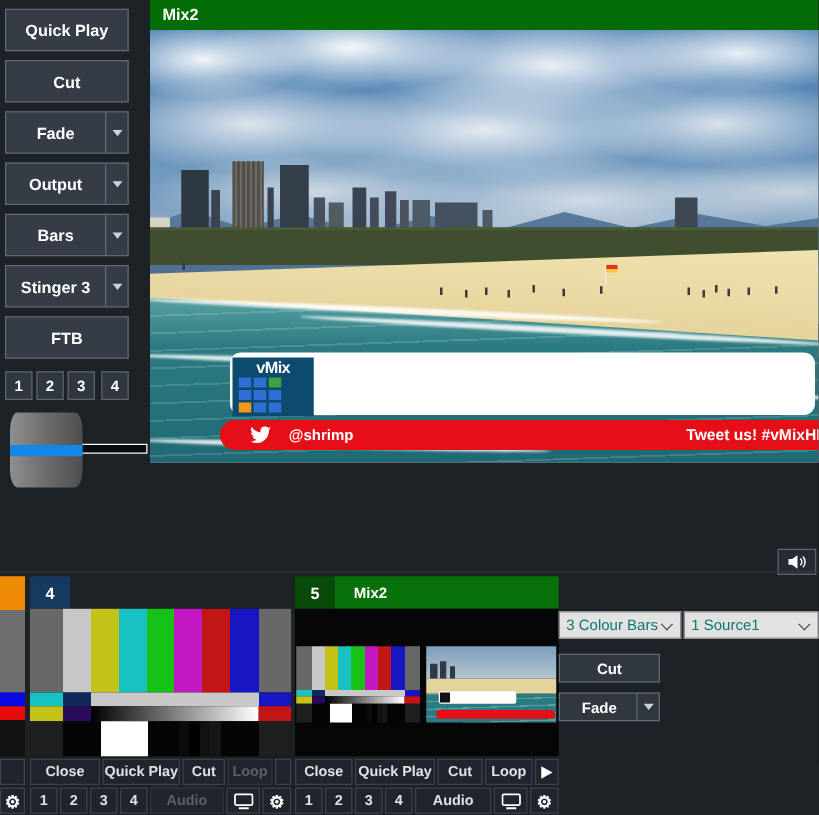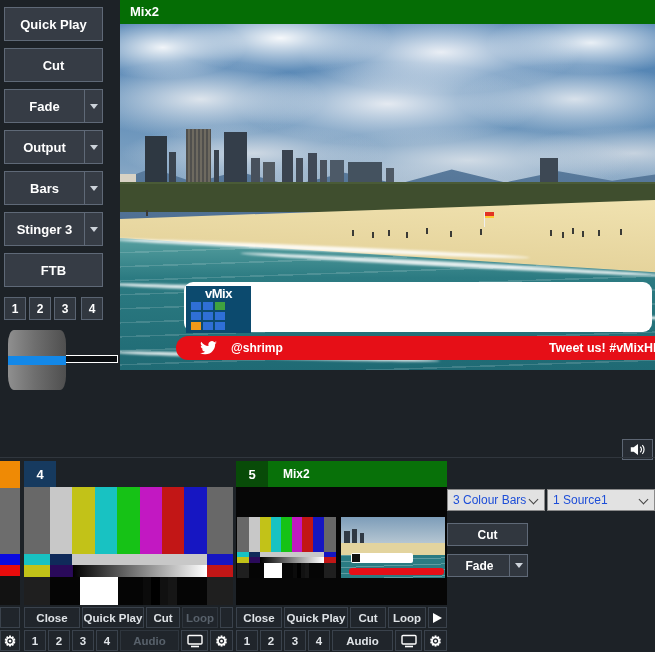--- a/index.html
+++ b/index.html
@@ -109,21 +109,21 @@
   .bm-white{position:absolute;left:10px;top:36px;width:62px;height:10px;background:#fff;border-radius:2px}
   .bm-logo{position:absolute;left:1px;top:1px;width:8px;height:8px;background:#111}
   .bm-red{position:absolute;left:8px;bottom:3px;width:95px;height:7px;background:#e60f17;border-radius:3px}
 
   
   .stripw{position:absolute;left:0;top:461px;width:20px;height:190px}
   .sb{position:absolute;left:0;width:20px}
 
   
   .bus-hdr{position:absolute;height:26px;color:#fff;font-weight:bold;font-size:12px;line-height:26px;padding-left:8px}
-  .bus-sel{position:absolute;height:22px;background:#e2e2e2;border:1px solid #8a8a8a;color:#1d4ed8;font-size:12px;
+  .bus-sel{position:absolute;height:22px;background:#e2e2e2;border:1px solid #8a8a8a;color:#0f766e;font-size:12px;
            line-height:20px;padding-left:5px}
   .chev{position:absolute;right:7px;top:6px;width:7px;height:7px;border-right:1.6px solid #444;border-bottom:1.6px solid #444;
         transform:rotate(45deg)}
   .mainbtn{position:absolute;width:81px;height:23px;background:#31373f;border:1px solid #5f6977;color:#fff;
            font-weight:bold;font-size:12px;display:flex;align-items:center;justify-content:center}
 </style>
 </head>
 <body>
 
 <div id="app">

